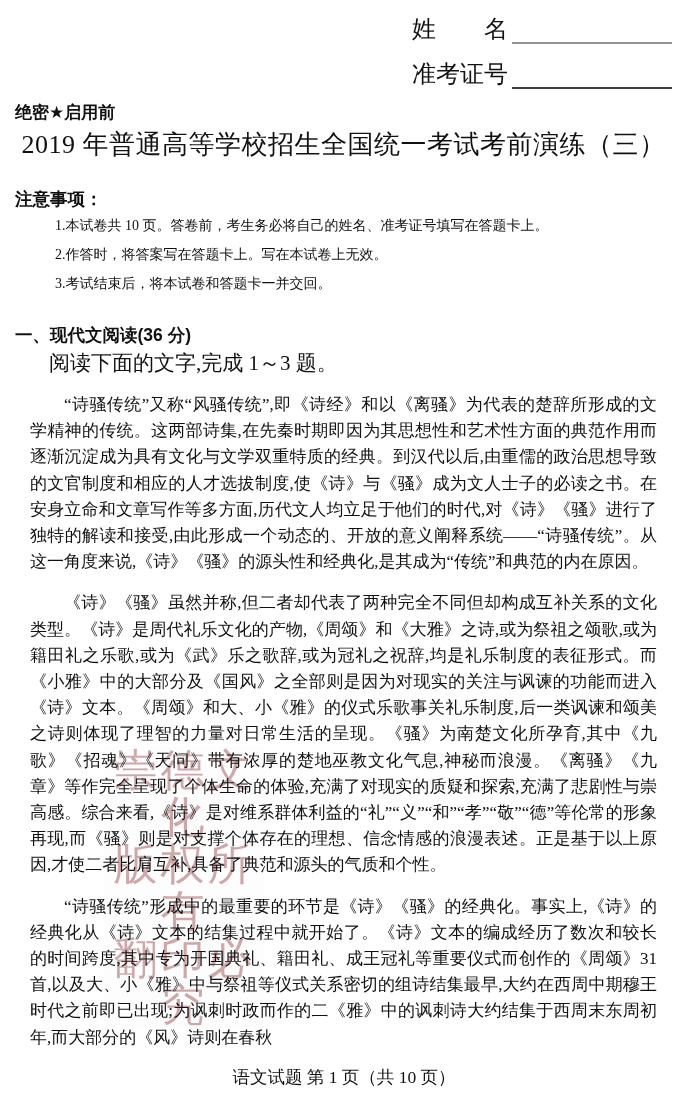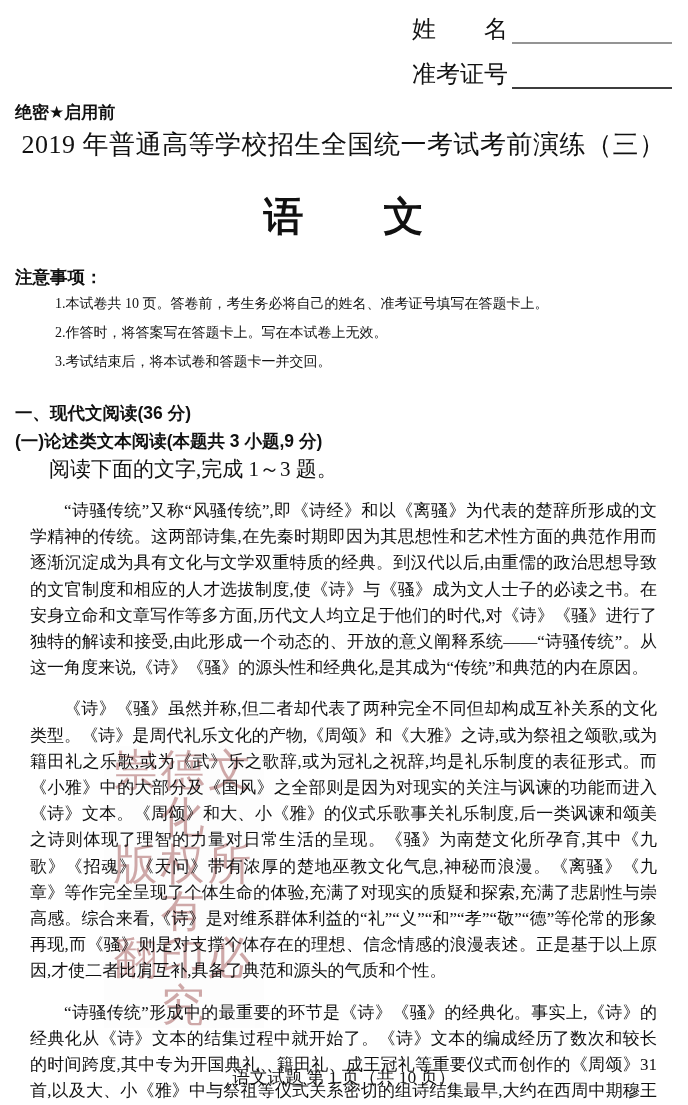--- a/index.html
+++ b/index.html
@@ -149,29 +149,27 @@
 
   <div class="fill-row">
     <span class="fill-label">准考证号</span>
     <span class="uline uline-adm"></span>
   </div>
 
   <div class="classification">绝密★启用前</div>
 
   <div class="exam-title">2019 年普通高等学校招生全国统一考试考前演练（三）</div>
 
-  <div class="subject-title">语　　文</div>
 
   <div class="notice-heading">注意事项：</div>
   <div class="notice-item">1.本试卷共 10 页。答卷前，考生务必将自己的姓名、准考证号填写在答题卡上。</div>
   <div class="notice-item">2.作答时，将答案写在答题卡上。写在本试卷上无效。</div>
   <div class="notice-item">3.考试结束后，将本试卷和答题卡一并交回。</div>
 
   <div class="section-heading">一、现代文阅读(36 分)</div>
-  <div class="subsection-heading">(一)论述类文本阅读(本题共 3 小题,9 分)</div>
   <div class="instruction">阅读下面的文字,完成 1～3 题。</div>
 
   <div class="passage">
     <p>“诗骚传统”又称“风骚传统”,即《诗经》和以《离骚》为代表的楚辞所形成的文学精神的传统。这两部诗集,在先秦时期即因为其思想性和艺术性方面的典范作用而逐渐沉淀成为具有文化与文学双重特质的经典。到汉代以后,由重儒的政治思想导致的文官制度和相应的人才选拔制度,使《诗》与《骚》成为文人士子的必读之书。在安身立命和文章写作等多方面,历代文人均立足于他们的时代,对《诗》《骚》进行了独特的解读和接受,由此形成一个动态的、开放的意义阐释系统——“诗骚传统”。从这一角度来说,《诗》《骚》的源头性和经典化,是其成为“传统”和典范的内在原因。</p>
     <p>《诗》《骚》虽然并称,但二者却代表了两种完全不同但却构成互补关系的文化类型。《诗》是周代礼乐文化的产物,《周颂》和《大雅》之诗,或为祭祖之颂歌,或为籍田礼之乐歌,或为《武》乐之歌辞,或为冠礼之祝辞,均是礼乐制度的表征形式。而《小雅》中的大部分及《国风》之全部则是因为对现实的关注与讽谏的功能而进入《诗》文本。《周颂》和大、小《雅》的仪式乐歌事关礼乐制度,后一类讽谏和颂美之诗则体现了理智的力量对日常生活的呈现。《骚》为南楚文化所孕育,其中《九歌》《招魂》《天问》带有浓厚的楚地巫教文化气息,神秘而浪漫。《离骚》《九章》等作完全呈现了个体生命的体验,充满了对现实的质疑和探索,充满了悲剧性与崇高感。综合来看,《诗》是对维系群体利益的“礼”“义”“和”“孝”“敬”“德”等伦常的形象再现,而《骚》则是对支撑个体存在的理想、信念情感的浪漫表述。正是基于以上原因,才使二者比肩互补,具备了典范和源头的气质和个性。</p>
     <p>“诗骚传统”形成中的最重要的环节是《诗》《骚》的经典化。事实上,《诗》的经典化从《诗》文本的结集过程中就开始了。《诗》文本的编成经历了数次和较长的时间跨度,其中专为开国典礼、籍田礼、成王冠礼等重要仪式而创作的《周颂》31 首,以及大、小《雅》中与祭祖等仪式关系密切的组诗结集最早,大约在西周中期穆王时代之前即已出现;为讽刺时政而作的二《雅》中的讽刺诗大约结集于西周末东周初年,而大部分的《风》诗则在春秋</p>
   </div>
 
   <div class="footer">语文试题 第 1 页（共 10 页）</div>
 

